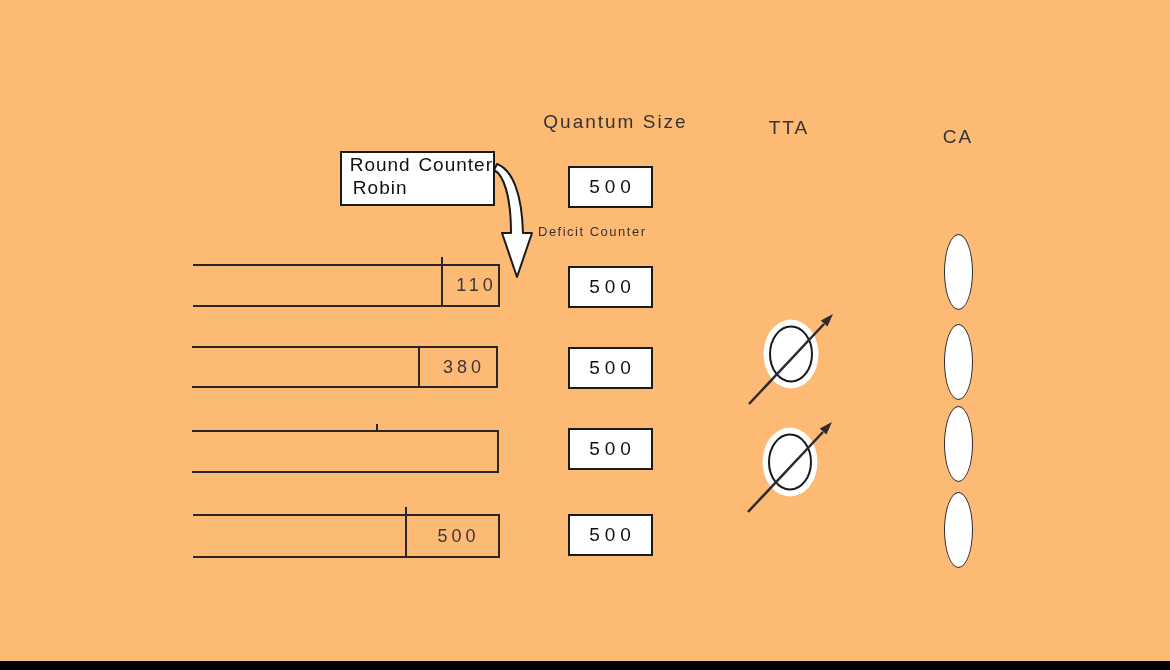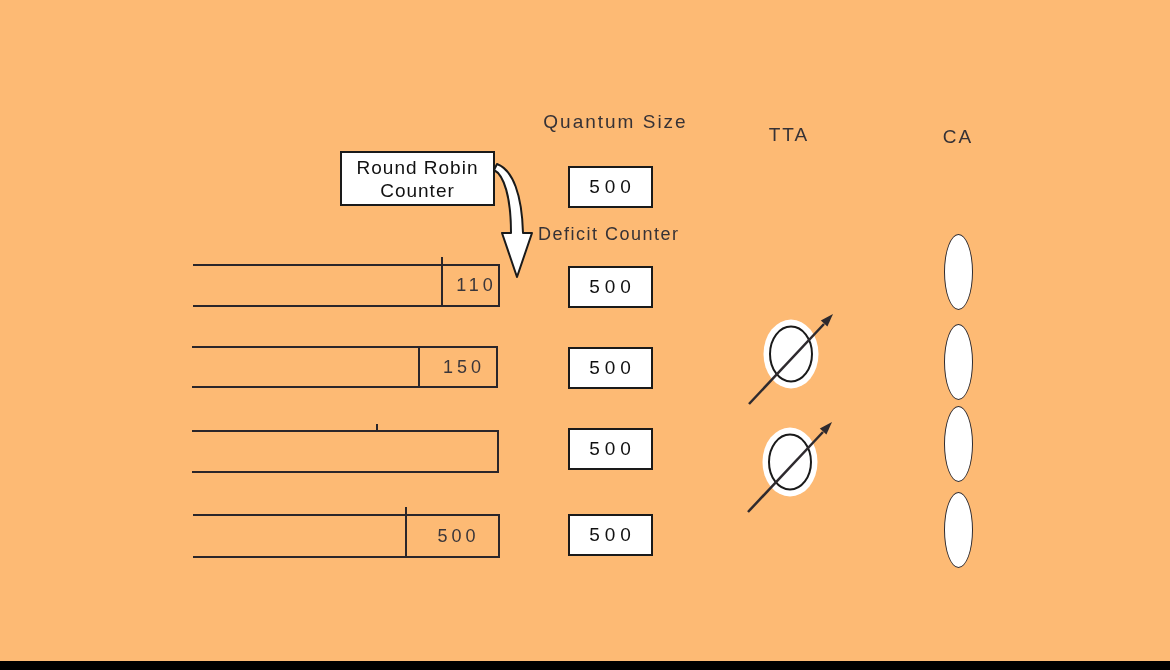--- a/index.html
+++ b/index.html
@@ -8,21 +8,21 @@
     font-family:"Liberation Sans",sans-serif;font-weight:normal;
   }
   .hdr{
     position:absolute;color:#363236;font-size:19px;letter-spacing:2px;
     text-align:center;white-space:nowrap;
   }
   .rr-box{
     position:absolute;left:340px;top:151px;width:155px;height:55px;
     background:#fff;border:2px solid #1a1a1a;box-sizing:border-box;
     color:#111;font-size:19px;line-height:23px;text-align:center;
-    display:flex;flex-direction:column;justify-content:center;letter-spacing:1px;
+    display:flex;flex-direction:row;justify-content:center;letter-spacing:1px;
   }
   .qbox{
     position:absolute;left:568px;width:85px;height:42px;
     background:#fff;border:2px solid #1a1a1a;box-sizing:border-box;
     color:#111;font-size:19px;letter-spacing:5px;text-align:center;line-height:38px;
     padding-left:4px;
   }
   .lane{
     position:absolute;box-sizing:border-box;
     border:2px solid #2a262a;border-left:none;background:transparent;
@@ -30,35 +30,35 @@
   .pkt{
     position:absolute;right:0;top:0;bottom:0;
     border-left:2px solid #2a262a;box-sizing:border-box;
     color:#3a363a;font-size:18px;letter-spacing:4px;text-align:center;
     display:flex;align-items:center;justify-content:center;padding-left:12px;
   }
   .tick{
     position:absolute;width:2px;height:8px;background:#2a262a;
   }
   .lbl{
-    position:absolute;color:#363236;font-size:18px;letter-spacing:1.5px;white-space:nowrap;
+    position:absolute;color:#363236;font-size:13px;letter-spacing:1.5px;white-space:nowrap;
   }
   .ca-ellipse{
     position:absolute;left:944px;width:29px;height:76px;background:#fff;
     border:1px solid #2e2a2e;border-radius:50%;box-sizing:border-box;
   }
   .svgabs{position:absolute;}
 </style>
 </head>
 <body>
 
 <div class="stage">
 
   <div class="hdr" style="left:528px;top:111px;width:175px;">Quantum Size</div>
-  <div class="hdr" style="left:739px;top:124px;width:100px;">TTA</div>
+  <div class="hdr" style="left:739px;top:117px;width:100px;">TTA</div>
   <div class="hdr" style="left:908px;top:126px;width:100px;">CA</div>
 
   <div class="rr-box">
     <span>Round Robin</span>
     <span>Counter</span>
   </div>
 
   <svg class="svgabs" style="left:475px;top:145px;" width="95" height="150" viewBox="0 0 95 150">
     <path d="M 22,19 C 38,25 47,50 48,88 L 57,88 L 42,132 L 27,88 L 36,88 C 36,52 29,30 19,25 Z" fill="#ffffff" stroke="#1a1a1a" stroke-width="2" stroke-linejoin="round"></path>
   </svg>
@@ -71,21 +71,21 @@
   <div class="qbox" style="top:347px;">500</div>
   <div class="qbox" style="top:428px;">500</div>
   <div class="qbox" style="top:514px;">500</div>
 
   <div class="lane" style="left:193px;top:264px;width:307px;height:43px;">
     <div class="pkt" style="width:57px;">110</div>
     <div class="tick" style="right:55px;top:-9px;"></div>
   </div>
 
   <div class="lane" style="left:192px;top:346px;width:306px;height:42px;">
-    <div class="pkt" style="width:78px;">150</div>
+    <div class="pkt" style="width:78px;">380</div>
   </div>
 
   <div class="lane" style="left:192px;top:430px;width:307px;height:43px;">
     <div class="tick" style="right:119px;top:-8px;"></div>
   </div>
 
   <div class="lane" style="left:193px;top:514px;width:307px;height:44px;">
     <div class="pkt" style="width:93px;">500</div>
     <div class="tick" style="right:91px;top:-9px;"></div>
   </div>

